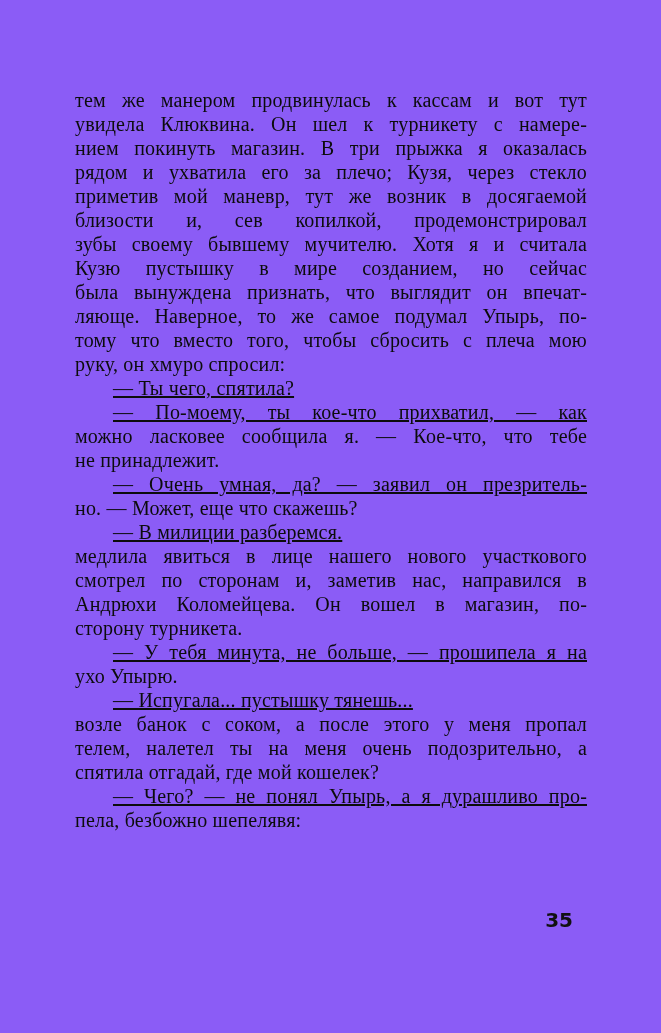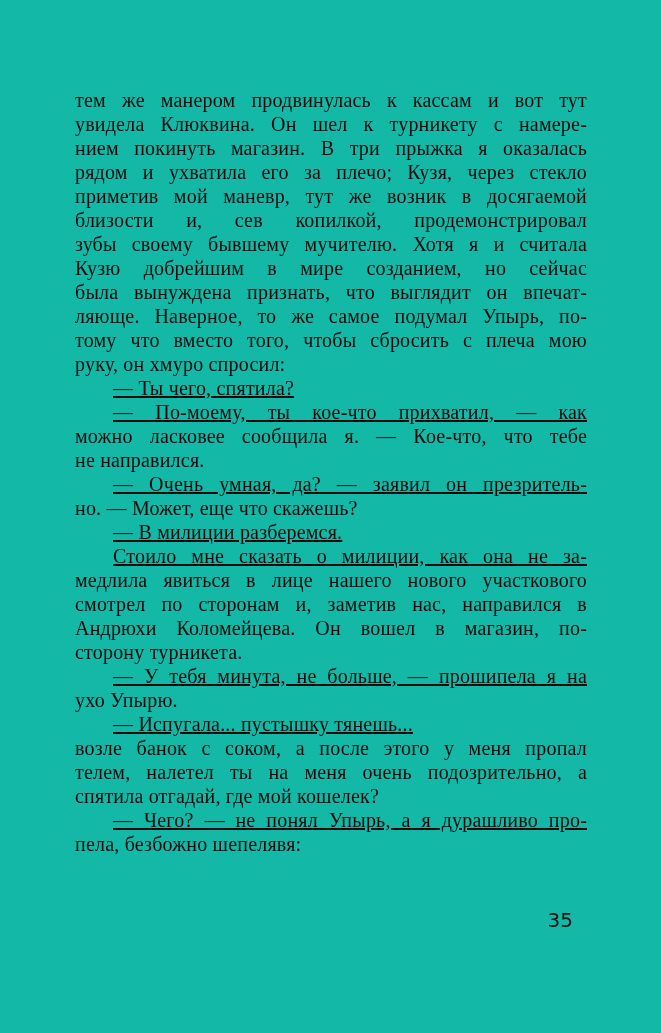--- a/index.html
+++ b/index.html
@@ -4,21 +4,21 @@
 <style>
   html, body {
     margin: 0;
     padding: 0;
     background: #ffffff;
   }
   .book-page {
     position: relative;
     width: 661px;
     height: 1033px;
-    background: #14b8a6;
+    background: #8b5cf6;
     overflow: hidden;
     font-family: "Liberation Serif", "DejaVu Serif", serif;
     color: #0c0c0c;
   }
   .text-block {
     position: absolute;
     left: 75px;
     top: 88px;
     width: 512px;
     font-size: 20px;
@@ -43,61 +43,60 @@
     padding-left: 38px;
     text-decoration: underline;
   }
   .page-number {
     position: absolute;
     left: 75px;
     top: 908px;
     width: 498px;
     text-align: right;
     font-family: "DejaVu Sans", "Liberation Sans", sans-serif;
-    font-weight: normal;
+    font-weight: bold;
     font-size: 20px;
     color: #111111;
   }
 </style>
 </head>
 <body>
 
 <div class="book-page">
   <div class="text-block">
       <div class="paragraph">
         <div class="line">тем же манером продвинулась к кассам и вот тут</div>
         <div class="line">увидела Клюквина. Он шел к турникету с намере-</div>
         <div class="line">нием покинуть магазин. В три прыжка я оказалась</div>
         <div class="line">рядом и ухватила его за плечо; Кузя, через стекло</div>
         <div class="line">приметив мой маневр, тут же возник в досягаемой</div>
         <div class="line">близости и, сев копилкой, продемонстрировал</div>
         <div class="line">зубы своему бывшему мучителю. Хотя я и считала</div>
-        <div class="line">Кузю добрейшим в мире созданием, но сейчас</div>
+        <div class="line">Кузю пустышку в мире созданием, но сейчас</div>
         <div class="line">была вынуждена признать, что выглядит он впечат-</div>
         <div class="line">ляюще. Наверное, то же самое подумал Упырь, по-</div>
         <div class="line">тому что вместо того, чтобы сбросить с плеча мою</div>
         <div class="line last">руку, он хмуро спросил:</div>
       </div>
       <div class="paragraph">
         <div class="line last indent">— Ты чего, спятила?</div>
       </div>
       <div class="paragraph">
         <div class="line indent">— По-моему, ты кое-что прихватил, — как</div>
         <div class="line">можно ласковее сообщила я. — Кое-что, что тебе</div>
-        <div class="line last">не направился.</div>
+        <div class="line last">не принадлежит.</div>
       </div>
       <div class="paragraph">
         <div class="line indent">— Очень умная, да? — заявил он презритель-</div>
         <div class="line last">но. — Может, еще что скажешь?</div>
       </div>
       <div class="paragraph">
         <div class="line last indent">— В милиции разберемся.</div>
       </div>
       <div class="paragraph">
-        <div class="line indent">Стоило мне сказать о милиции, как она не за-</div>
         <div class="line">медлила явиться в лице нашего нового участкового</div>
         <div class="line">смотрел по сторонам и, заметив нас, направился в</div>
         <div class="line">Андрюхи Коломейцева. Он вошел в магазин, по-</div>
         <div class="line last">сторону турникета.</div>
       </div>
       <div class="paragraph">
         <div class="line indent">— У тебя минута, не больше, — прошипела я на</div>
         <div class="line last">ухо Упырю.</div>
       </div>
       <div class="paragraph">

